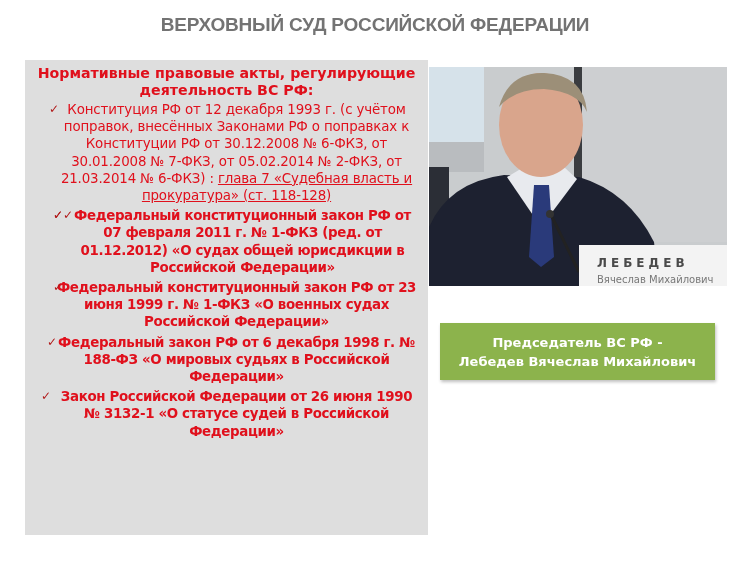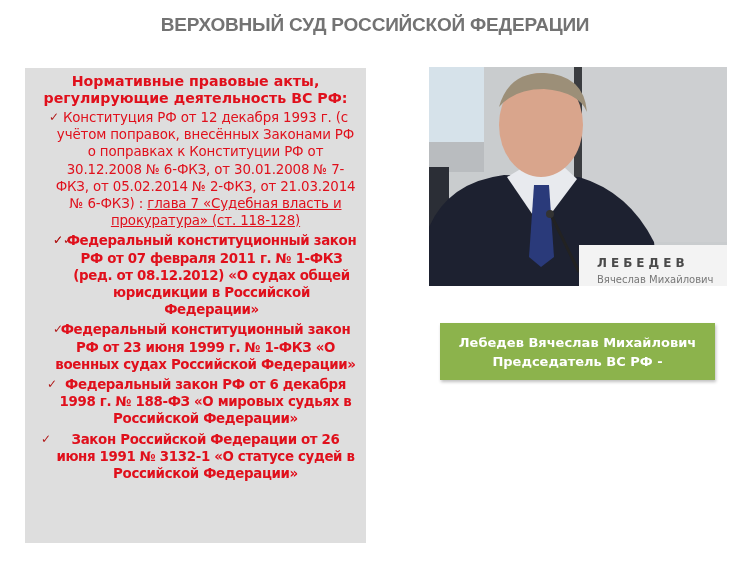--- a/index.html
+++ b/index.html
@@ -6,21 +6,21 @@
     body {
       width: 750px; height: 561px; background: #ffffff; position: relative; overflow: hidden;
       font-family: "DejaVu Sans", "Liberation Sans", sans-serif;
     }
     .title {
       position: absolute; left: 0; top: 14px; width: 750px; text-align: center;
       color: #737373; font-weight: bold; font-size: 19px; letter-spacing: -0.2px;
       font-family: "Liberation Sans", sans-serif;
     }
     .panel {
-      position: absolute; left: 25px; top: 68px; width: 341px; height: 475px;
+      position: absolute; left: 25px; top: 60px; width: 403px; height: 475px;
       background: #dedede;
     }
     .panel-heading {
       margin-top: 5px; text-align: center; color: #e0101c; font-weight: bold;
       font-size: 14.2px; line-height: 17px; padding: 0 10px;
       font-family: "DejaVu Sans", sans-serif;
     }
     .list { list-style: none; margin: 2px 0 0 0; padding: 0; }
     .list li {
       position: relative; color: #e0101c; text-align: center;
@@ -57,33 +57,33 @@
       <span>Конституция РФ от 12 декабря 1993 г. (с учётом поправок, внесённых Законами РФ о поправках к Конституции РФ от 30.12.2008 № 6-ФКЗ, от 30.01.2008 № 7-ФКЗ, от 05.02.2014 № 2-ФКЗ, от 21.03.2014 № 6-ФКЗ) : </span><span class="u">глава 7 «Судебная власть и прокуратура» (ст. 118-128)</span>
     </li>
     <li class="bold">
       <span class="check" style="left:28px;top:0px">✓</span>
     </li>
     <li class="bold">
       <span class="check" style="left:28px;top:0px">✓</span>
     </li>
     <li class="bold" style="padding-left:40px;">
       <span class="check" style="left:38px;top:0px">✓</span>
-      <span>Федеральный конституционный закон РФ от 07 февраля 2011 г. № 1-ФКЗ (ред. от 08.12.2012) «О судах общей юрисдикции в Российской Федерации»</span>
+      <span>Федеральный конституционный закон РФ от 07 февраля 2011 г. № 1-ФКЗ (ред. от 01.12.2012) «О судах общей юрисдикции в Российской Федерации»</span>
     </li>
     <li class="bold">
       <span class="check" style="left:28px;top:0px">✓</span>
       <span>Федеральный конституционный закон  РФ от 23 июня 1999 г.  № 1-ФКЗ  «О военных судах Российской Федерации»</span>
     </li>
     <li class="bold">
       <span class="check" style="left:22px;top:0px">✓</span>
       <span>Федеральный закон  РФ от 6 декабря 1998 г. № 188-ФЗ  «О мировых судьях в Российской Федерации»</span>
     </li>
     <li class="bold">
       <span class="check" style="left:16px;top:0px">✓</span>
-      <span>Закон  Российской Федерации  от 26 июня 1991 № 3132-1 «О статусе судей в Российской Федерации»</span>
+      <span>Закон  Российской Федерации  от 26 июня 1990 № 3132-1 «О статусе судей в Российской Федерации»</span>
     </li>
   </ul>
 </div>
 
 <div class="photo">
   <svg width="298" height="219" viewBox="0 0 298 219">
     <rect x="0" y="0" width="298" height="219" fill="#c9ccce"></rect>
     <rect x="0" y="0" width="55" height="75" fill="#d6e2ea"></rect>
     <rect x="0" y="75" width="55" height="30" fill="#b9bcbf"></rect>
     <rect x="145" y="0" width="8" height="130" fill="#3a3c40"></rect>
@@ -96,15 +96,15 @@
     <path d="M70 40 Q80 5 115 6 Q155 8 158 45 Q150 25 115 22 Q85 22 70 40 Z" fill="#9c8f78"></path>
     <path d="M122 148 L150 205" stroke="#222" stroke-width="3"></path>
     <circle cx="121" cy="147" r="4" fill="#333"></circle>
     <rect x="150" y="178" width="148" height="41" fill="#f3f3f3"></rect>
     <text x="168" y="200" font-family="DejaVu Sans, sans-serif" font-size="12" font-weight="bold" fill="#4a4a4a" letter-spacing="4">ЛЕБЕДЕВ</text>
     <text x="168" y="216" font-family="DejaVu Sans, sans-serif" font-size="10" fill="#777">Вячеслав Михайлович</text>
   </svg>
 </div>
 
 <div class="callout">
+  <div>Председатель ВС РФ -</div>
   <div>Лебедев  Вячеслав Михайлович</div>
-  <div>Председатель ВС РФ -</div>
 </div>
 
 </body></html>

